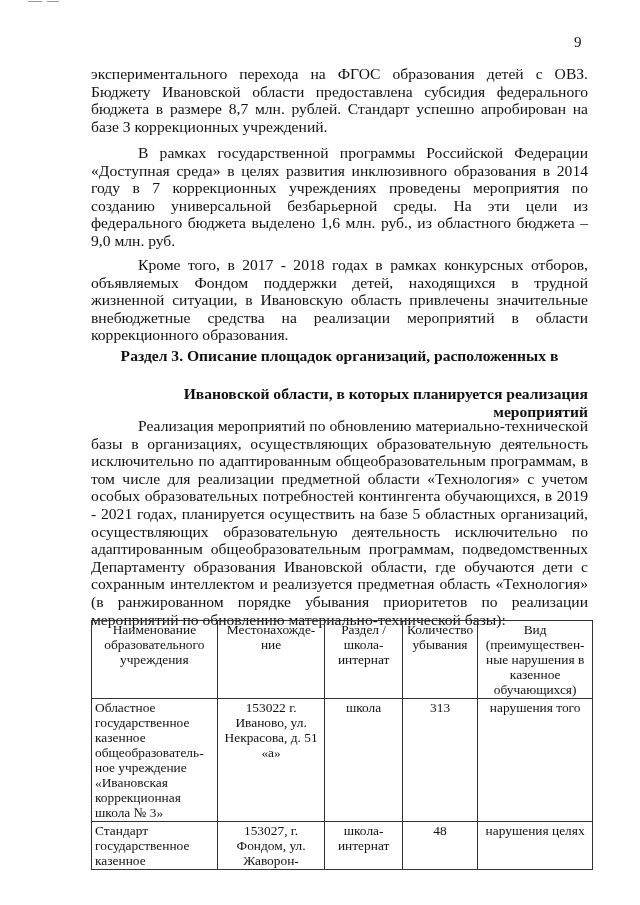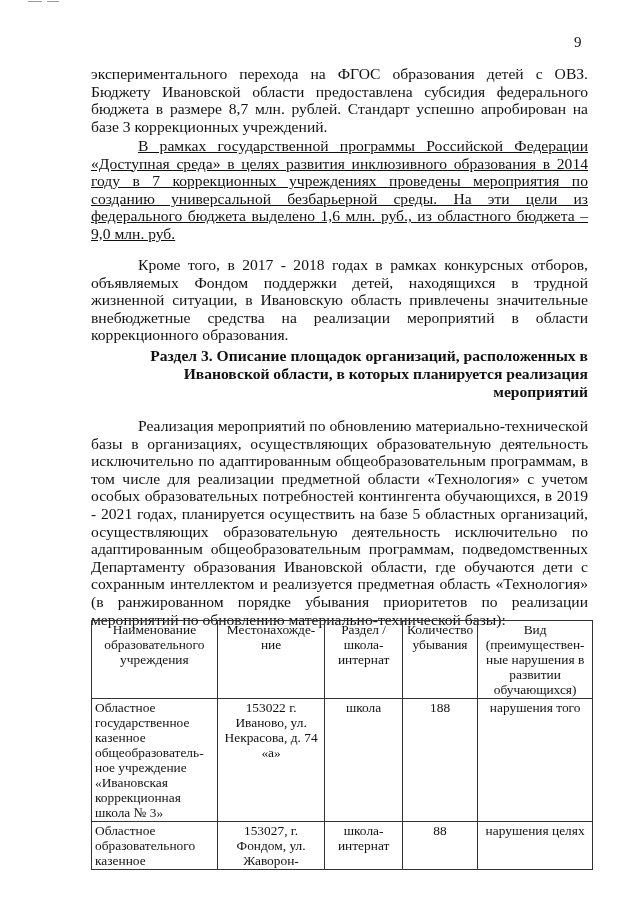--- a/index.html
+++ b/index.html
@@ -5,43 +5,43 @@
   html, body { margin: 0; padding: 0; background: #ffffff; }
   body { width: 640px; height: 905px; position: relative; overflow: hidden;
          font-family: "Liberation Serif", "DejaVu Serif", serif; color: #111; }
   .scan-mark { position: absolute; top: 1px; height: 1px; background: #9a9a9a; }
   .page-number { position: absolute; top: 34px; left: 574px; font-size: 15px; }
   .para { position: absolute; left: 91px; width: 497px; font-size: 15.6px;
           line-height: 17.6px; text-align: justify; margin: 0; }
   .para .ind { display: inline-block; width: 47px; }
   .heading { position: absolute; left: 91px; width: 497px; font-size: 15.6px;
              line-height: 18px; font-weight: bold; text-align: right; margin: 0; }
-  .heading .l1 { display: block; text-align: right; }
-  .heading .l2 { display: block; text-align: right; }
+  .heading .l1 { display: block; text-align: center; }
+  .heading .l2 { display: block; text-align: right; margin-top: 20px; }
   table.inst { position: absolute; left: 91px; top: 620px; width: 502px;
                border-collapse: collapse; font-size: 13.4px; line-height: 15px; }
   table.inst td, table.inst th { border: 1px solid #333; vertical-align: top;
                padding: 1px 3px 1px 3px; font-weight: normal; }
   table.inst th { text-align: center; }
   td.c-name { text-align: left; }
   td.c-center { text-align: center; }
 </style>
 </head>
 <body>
 
 <div class="scan-mark" style="left:28px;width:14px;"></div>
 <div class="scan-mark" style="left:47px;width:12px;"></div>
 
 <div class="page-number">9</div>
 
 <p class="para" style="top:65px;">
   <span>экспериментального перехода на ФГОС образования детей с ОВЗ. Бюджету Ивановской области предоставлена субсидия федерального бюджета в размере 8,7 млн. рублей. Стандарт успешно апробирован на базе 3 коррекционных учреждений.</span>
 </p>
 
-<p class="para" style="top:137px;text-decoration:underline;">
+<p class="para" style="top:144px;">
   <span class="ind"></span><span>В рамках государственной программы Российской Федерации «Доступная среда» в целях развития инклюзивного образования в 2014 году в 7 коррекционных учреждениях проведены мероприятия по созданию универсальной безбарьерной среды. На эти цели из федерального бюджета выделено 1,6 млн. руб., из областного бюджета – 9,0 млн. руб.</span>
 </p>
 
 <p class="para" style="top:256px;">
   <span class="ind"></span><span>Кроме того, в 2017 - 2018 годах в рамках конкурсных отборов, объявляемых Фондом поддержки детей, находящихся в трудной жизненной ситуации, в Ивановскую область привлечены значительные внебюджетные средства на реализации мероприятий в области коррекционного образования.</span>
 </p>
 
 <div class="heading" style="top:347px;">
   <span class="l1">Раздел 3. Описание площадок организаций, расположенных в</span>
   <span class="l2">Ивановской области, в которых планируется реализация мероприятий</span>
@@ -58,32 +58,32 @@
     <col style="width:77px">
     <col style="width:75px">
     <col style="width:114px">
   </colgroup>
   <thead>
     <tr style="height:77px;">
       <th>Наименование образовательного учреждения</th>
       <th>Местонахожде-ние</th>
       <th>Раздел / школа-интернат</th>
       <th>Количество убывания</th>
-      <th>Вид (преимуществен-ные нарушения в развитии обучающихся)</th>
+      <th>Вид (преимуществен-ные нарушения в казенное обучающихся)</th>
     </tr>
   </thead>
   <tbody>
     <tr style="height:118px;margin-top:28px;">
       <td class="c-name">Областное государственное казенное общеобразователь-ное учреждение «Ивановская коррекционная школа № 3»</td>
-      <td class="c-center">153022 г. Иваново, ул. Некрасова, д. 74 «а»</td>
+      <td class="c-center">153022 г. Иваново, ул. Некрасова, д. 51 «а»</td>
       <td class="c-center">школа</td>
-      <td class="c-center">188</td>
+      <td class="c-center">313</td>
       <td class="c-center">нарушения того</td>
     </tr>
     <tr style="height:45px;">
-      <td class="c-name">Областное образовательного казенное</td>
+      <td class="c-name">Стандарт государственное казенное</td>
       <td class="c-center">153027, г. Фондом, ул. Жаворон-</td>
       <td class="c-center">школа-интернат</td>
-      <td class="c-center">88</td>
+      <td class="c-center">48</td>
       <td class="c-center">нарушения целях</td>
     </tr>
   </tbody>
 </table>
 
 </body></html>

